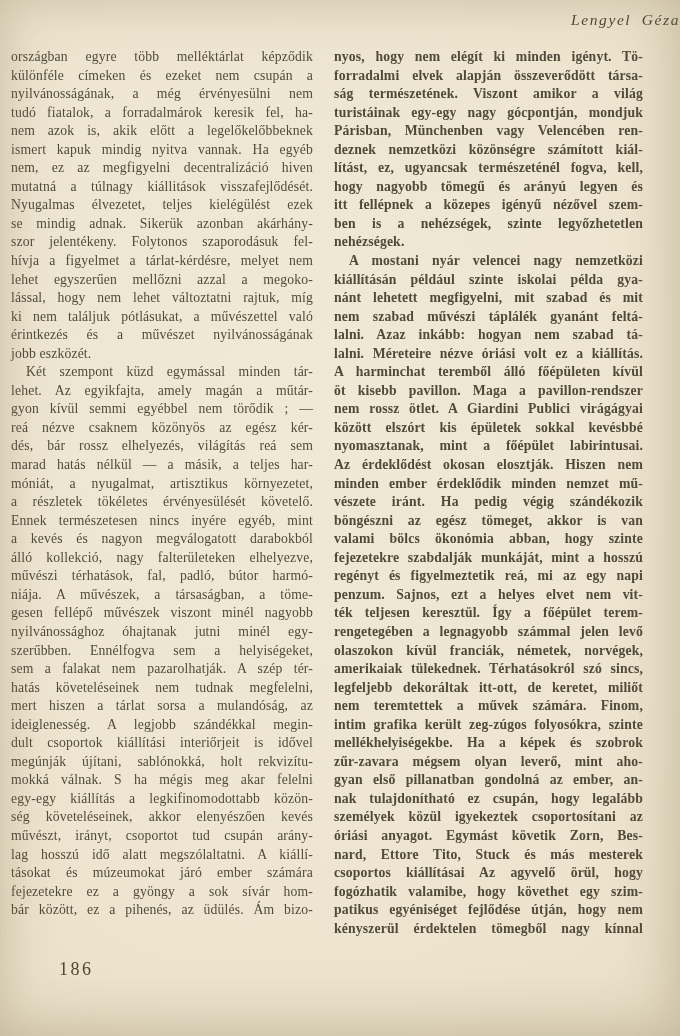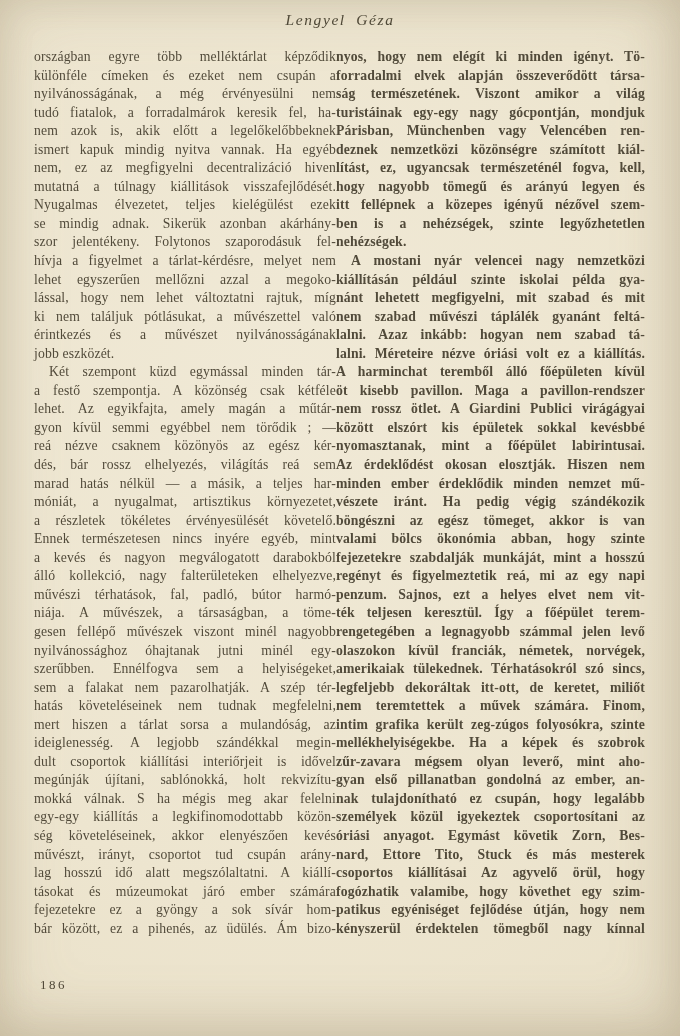--- a/index.html
+++ b/index.html
@@ -27,57 +27,57 @@
     box-shadow:
       inset 0 0 70px rgba(150, 132, 98, 0.22),
       inset -10px -14px 45px rgba(130, 112, 80, 0.16),
       inset 6px 4px 30px rgba(160, 145, 110, 0.10);
   }
   .running-head {
     position: absolute;
     top: 11px;
     left: 0;
     right: 0;
-    text-align: center;
+    text-align: right;
     font-family: "Liberation Serif", serif;
     font-style: italic;
     font-size: 15.5px;
     letter-spacing: 1.6px;
     word-spacing: 5px;
     color: #4c4636;
   }
   .columns {
     position: absolute;
     top: 48px;
-    left: 34px;
+    left: 11px;
     display: flex;
+    gap: 21px;
   }
   .col { font-family: "Liberation Serif", serif; }
   .col-left  { width: 302px; }
   .col-right { width: 309px; font-weight: bold; }
   .line {
     font-size: 13.7px;
     line-height: 18.55px;
     color: #514a3a;
     letter-spacing: 0.15px;
     text-align: justify;
     text-align-last: justify;
     white-space: normal;
   }
   .line.lastline { text-align-last: left; }
   .line.firstindent { text-indent: 15px; }
   .pagenum {
     position: absolute;
-    left: 40px;
+    left: 59px;
     top: 959px;
     font-family: "Liberation Serif", serif;
-    font-size: 13px;
+    font-size: 18px;
     letter-spacing: 2.5px;
     color: #4e4737;
-    margin-top: 18px;
   }
 </style>
 </head>
 <body>
 
 <div class="page">
   <div class="running-head">Lengyel Géza</div>
 
   <div class="columns">
     <div class="col col-left" id="col-left">
@@ -95,21 +95,20 @@
           <div class="line">szor jelentékeny. Folytonos szaporodásuk fel-</div>
           <div class="line">hívja a figyelmet a tárlat-kérdésre, melyet nem</div>
           <div class="line">lehet egyszerűen mellőzni azzal a megoko-</div>
           <div class="line">lással, hogy nem lehet változtatni rajtuk, míg</div>
           <div class="line">ki nem találjuk pótlásukat, a művészettel való</div>
           <div class="line">érintkezés és a művészet nyilvánosságának</div>
           <div class="line lastline">jobb eszközét.</div>
         </div>
         <div>
           <div class="line firstindent">Két szempont küzd egymással minden tár-</div>
-          <div class="line">a festő szempontja. A közönség csak kétféle</div>
           <div class="line">lehet. Az egyikfajta, amely magán a műtár-</div>
           <div class="line">gyon kívül semmi egyébbel nem törődik ; —</div>
           <div class="line">reá nézve csaknem közönyös az egész kér-</div>
           <div class="line">dés, bár rossz elhelyezés, világítás reá sem</div>
           <div class="line">marad hatás nélkül — a másik, a teljes har-</div>
           <div class="line">móniát, a nyugalmat, artisztikus környezetet,</div>
           <div class="line">a részletek tökéletes érvényesülését követelő.</div>
           <div class="line">Ennek természetesen nincs inyére egyéb, mint</div>
           <div class="line">a kevés és nagyon megválogatott darabokból</div>
           <div class="line">álló kollekció, nagy falterületeken elhelyezve,</div>

